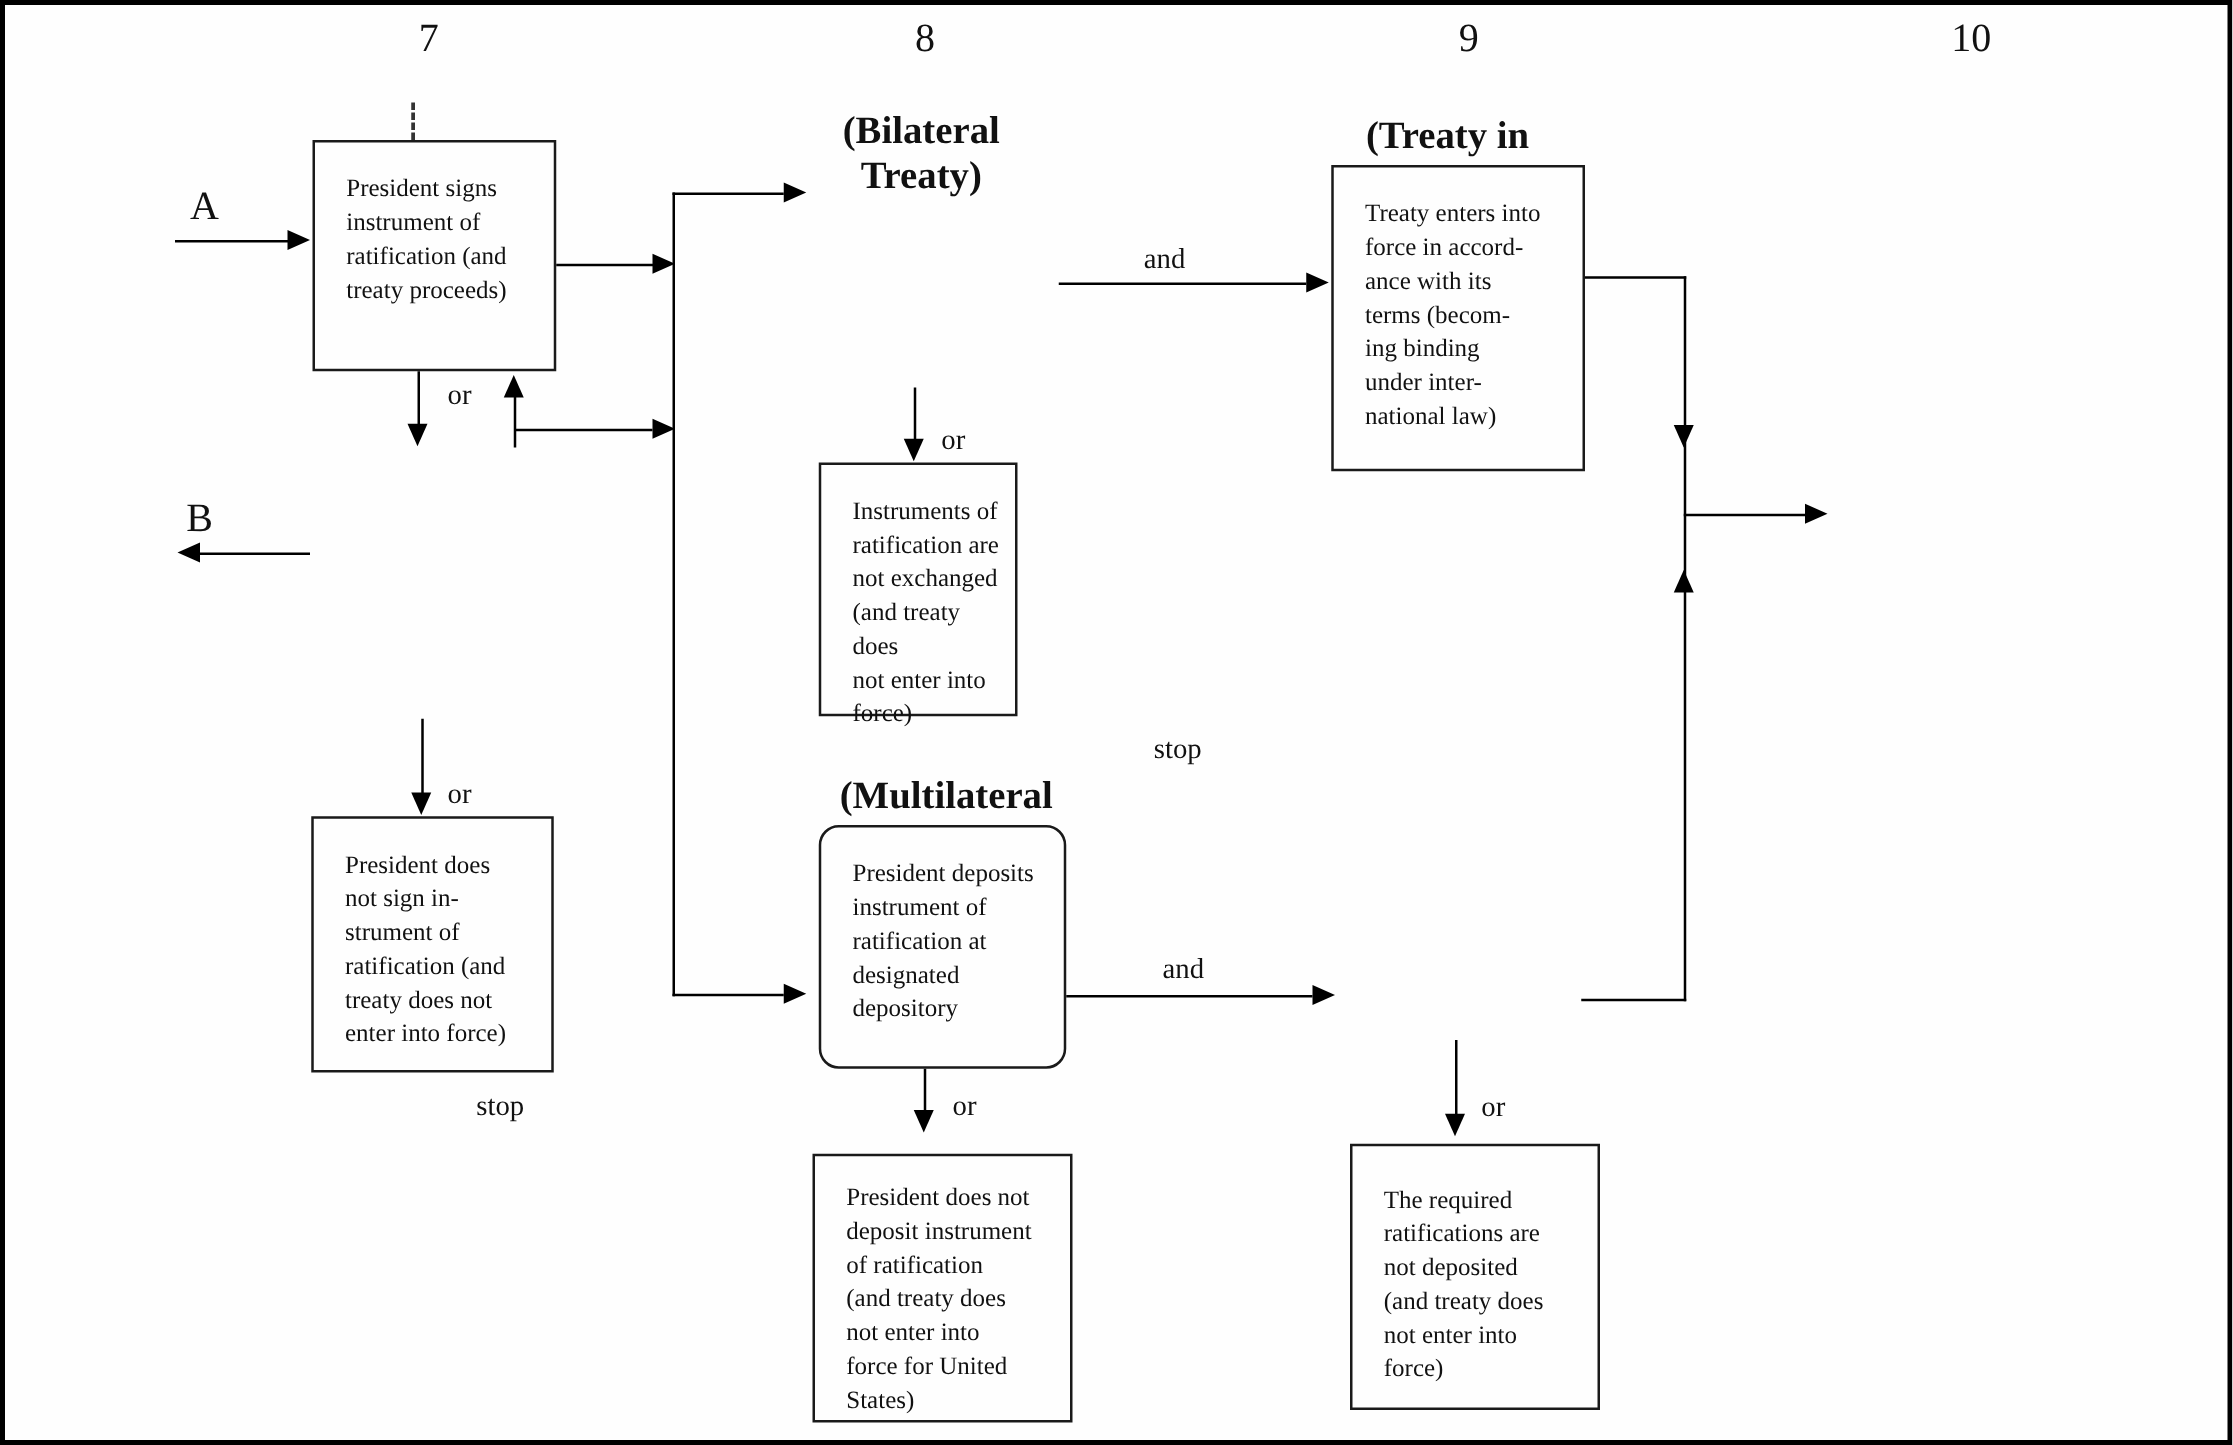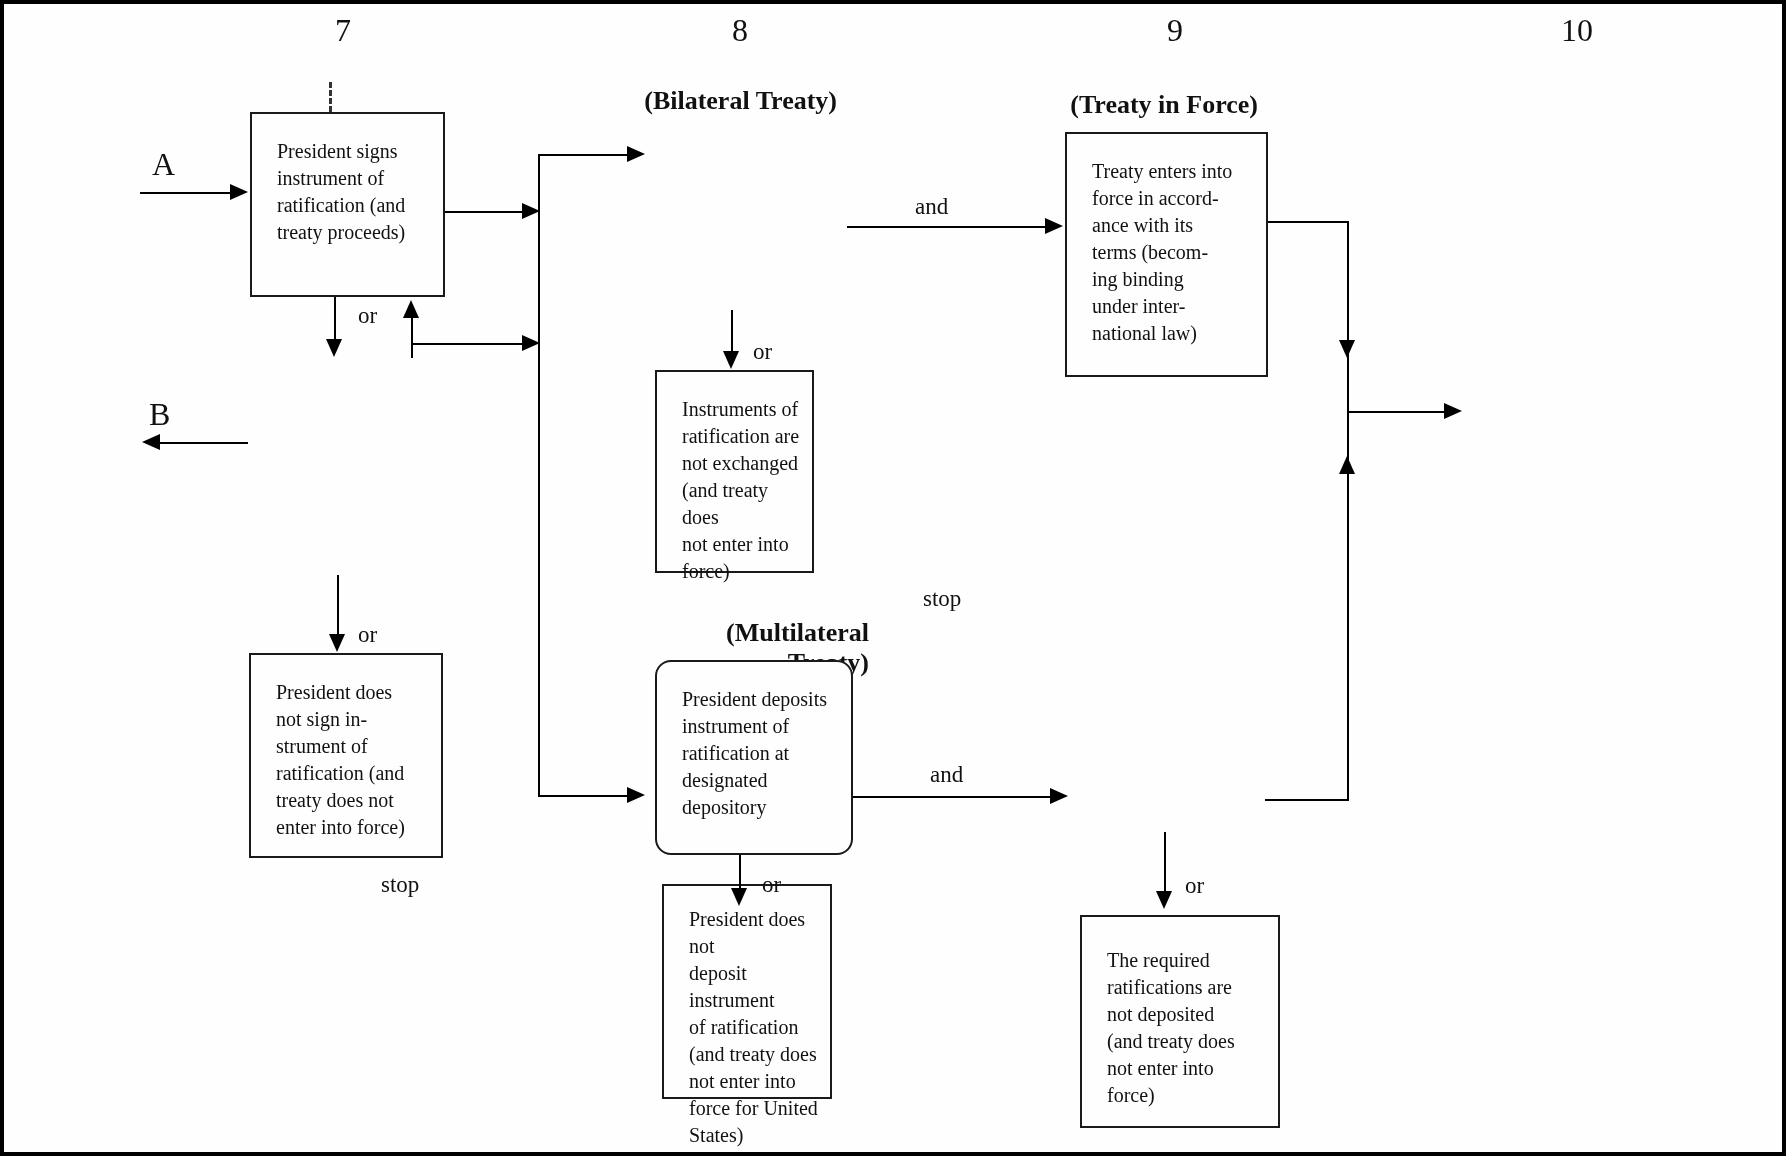--- a/index.html
+++ b/index.html
@@ -6,21 +6,21 @@
   #fig{
     position:relative;
     width:1786px;height:1156px;
     background:#fefefe;
     font-family:"Liberation Serif","DejaVu Serif",serif;
     color:#111;
     overflow:hidden;
   }
   .frame{position:absolute;inset:0;border:4px solid #000;}
   .colnum{position:absolute;font-size:32px;text-align:center;width:44px;}
-  .sect{position:absolute;font-weight:bold;font-size:26px;text-align:right;}
+  .sect{position:absolute;font-weight:bold;font-size:31px;text-align:center;}
   .box{position:absolute;border:2px solid #1a1a1a;background:#fefefe;box-sizing:border-box;}
   .box-text{
     padding:24px 10px 0 25px;
     font-size:20px;line-height:27px;
     white-space:pre-line;
   }
   .lbl{position:absolute;font-size:23px;}
   .biglbl{position:absolute;font-size:32px;}
   .hl{position:absolute;height:2px;background:#000;}
   .vl{position:absolute;width:2px;background:#000;}
@@ -71,21 +71,21 @@
 not enter into
 force)</div>
   </div>
   <div class="box" style="left:655px;top:660px;width:198px;height:195px;border-radius:16px;">
     <div class="box-text">President deposits
 instrument of
 ratification at
 designated
 depository</div>
   </div>
-  <div class="box" style="left:650px;top:884px;width:170px;height:215px;margin-left:12px;">
+  <div class="box" style="left:650px;top:923px;width:208px;height:215px;">
     <div class="box-text" style="padding-top:20px;">President does not
 deposit instrument
 of ratification
 (and treaty does
 not enter into
 force for United
 States)</div>
   </div>
   <div class="box" style="left:1065px;top:132px;width:203px;height:245px;">
     <div class="box-text">Treaty enters into

